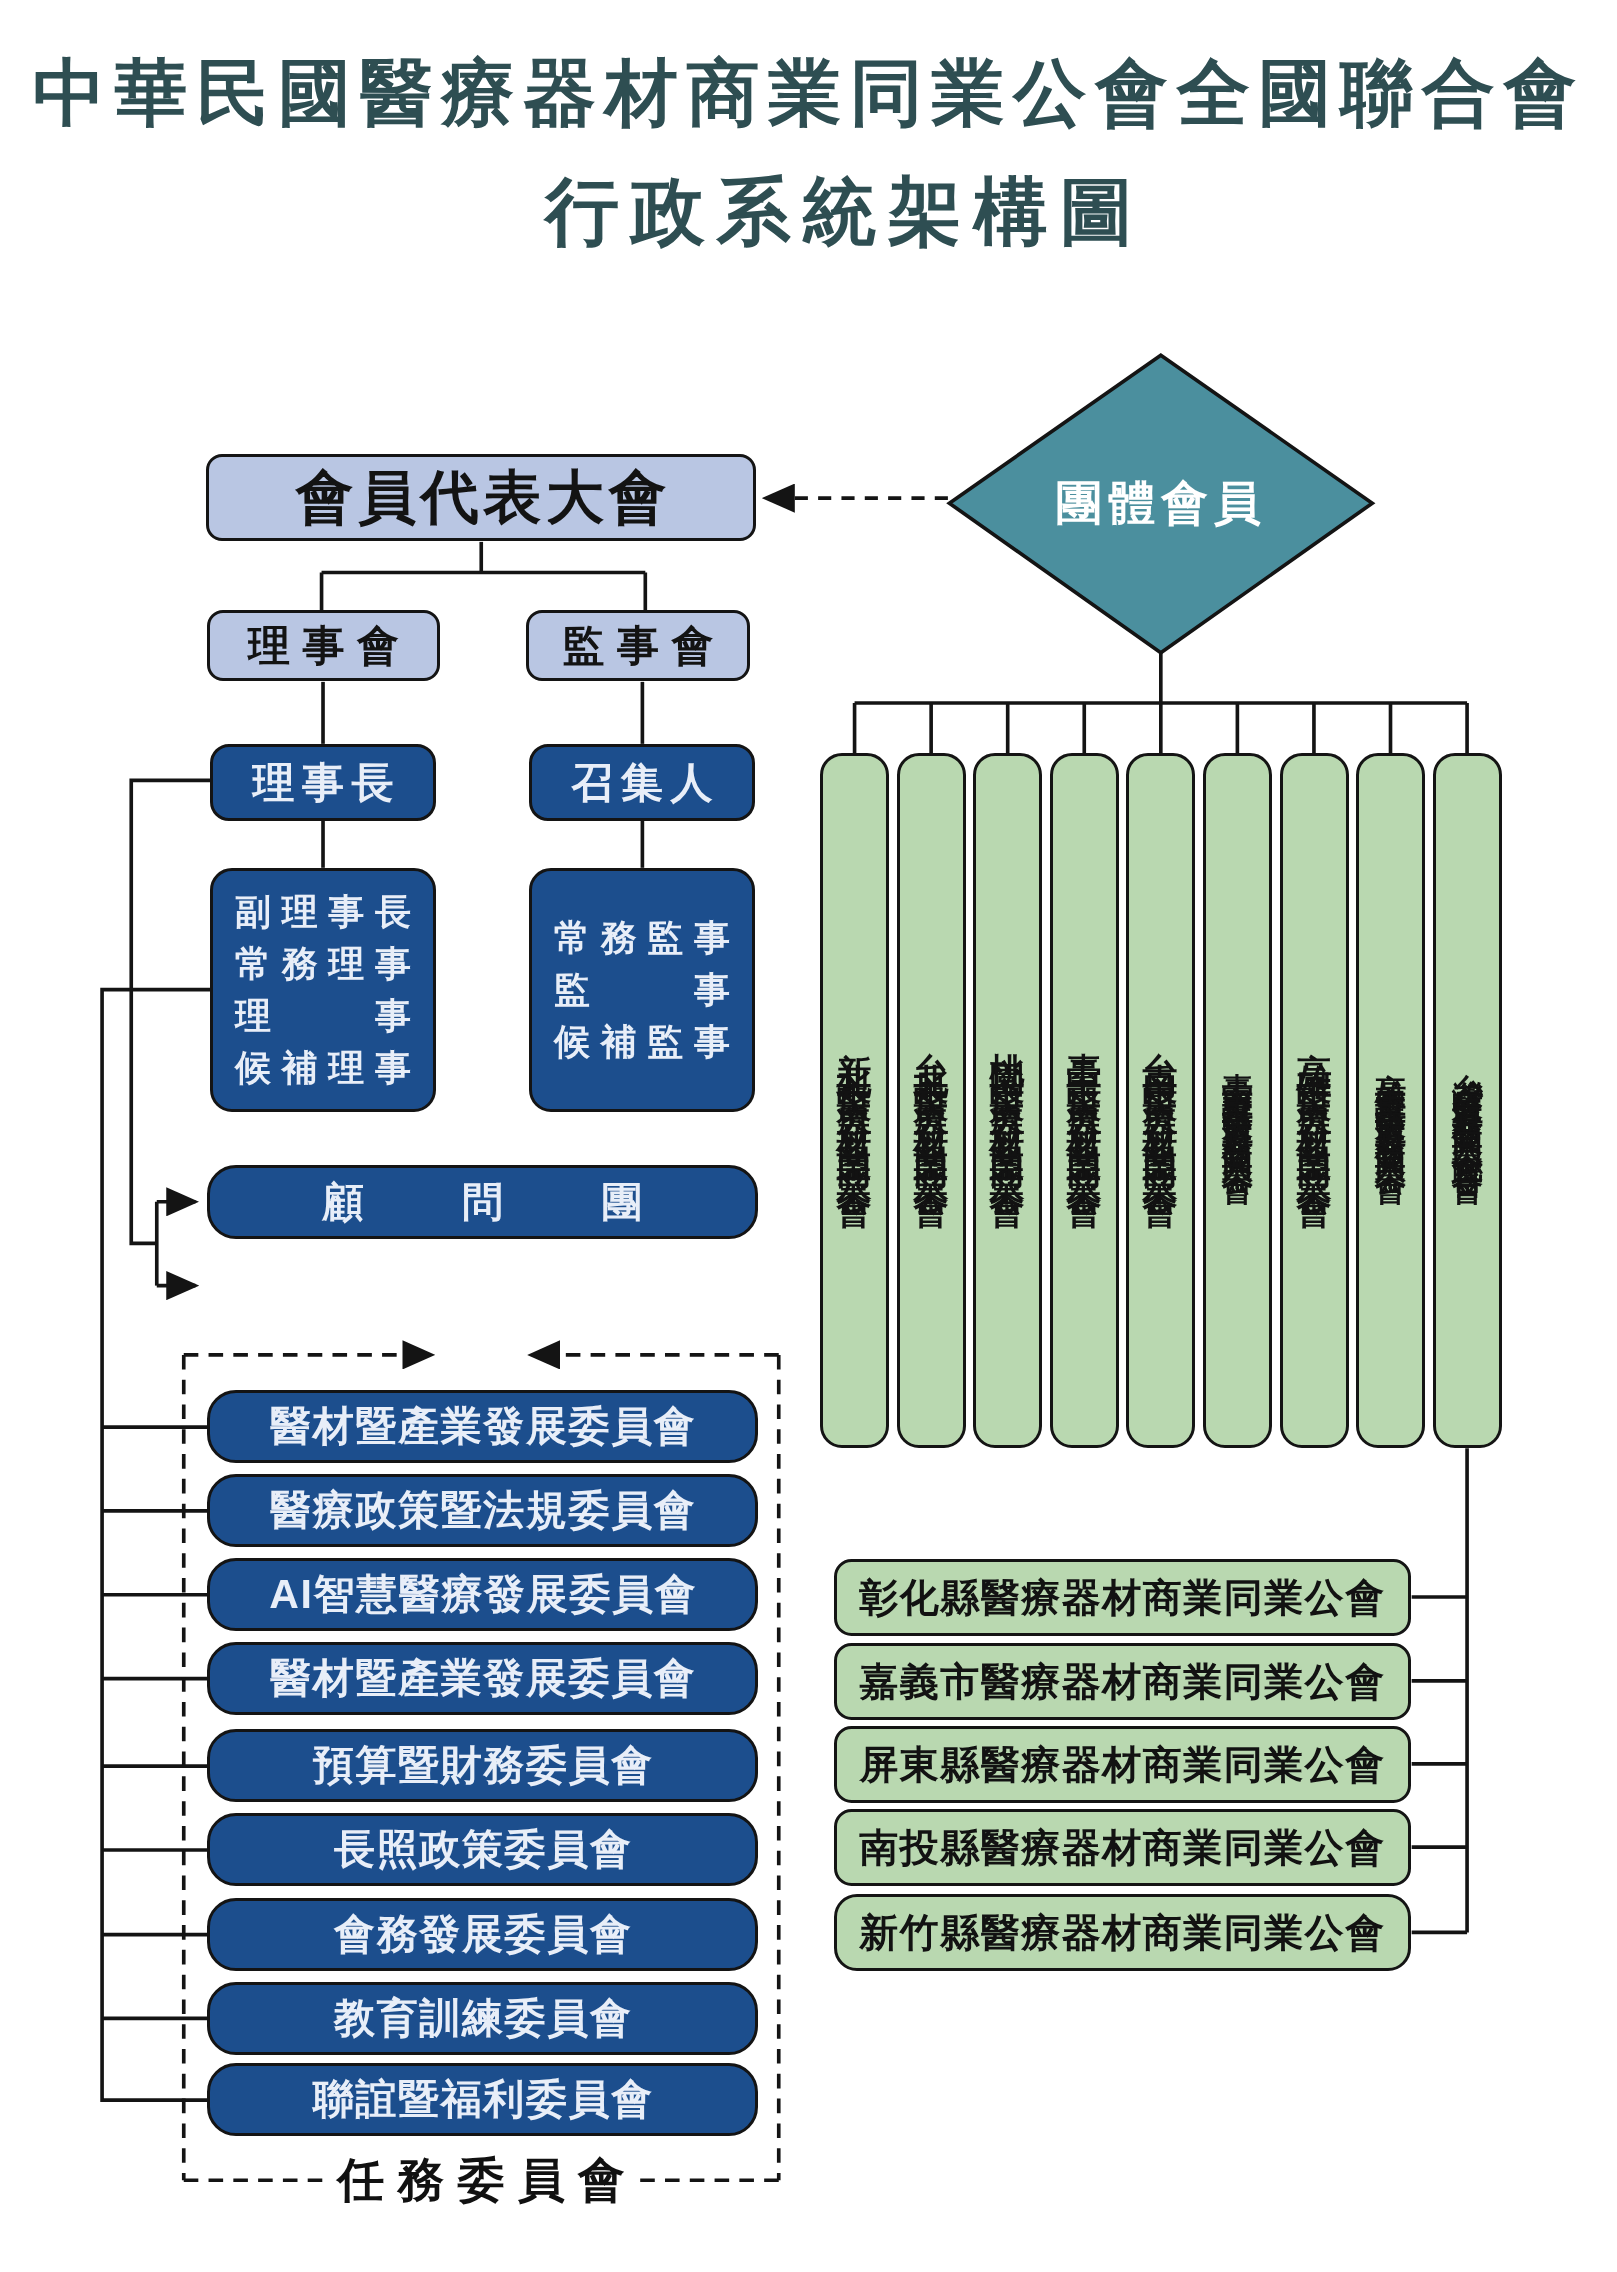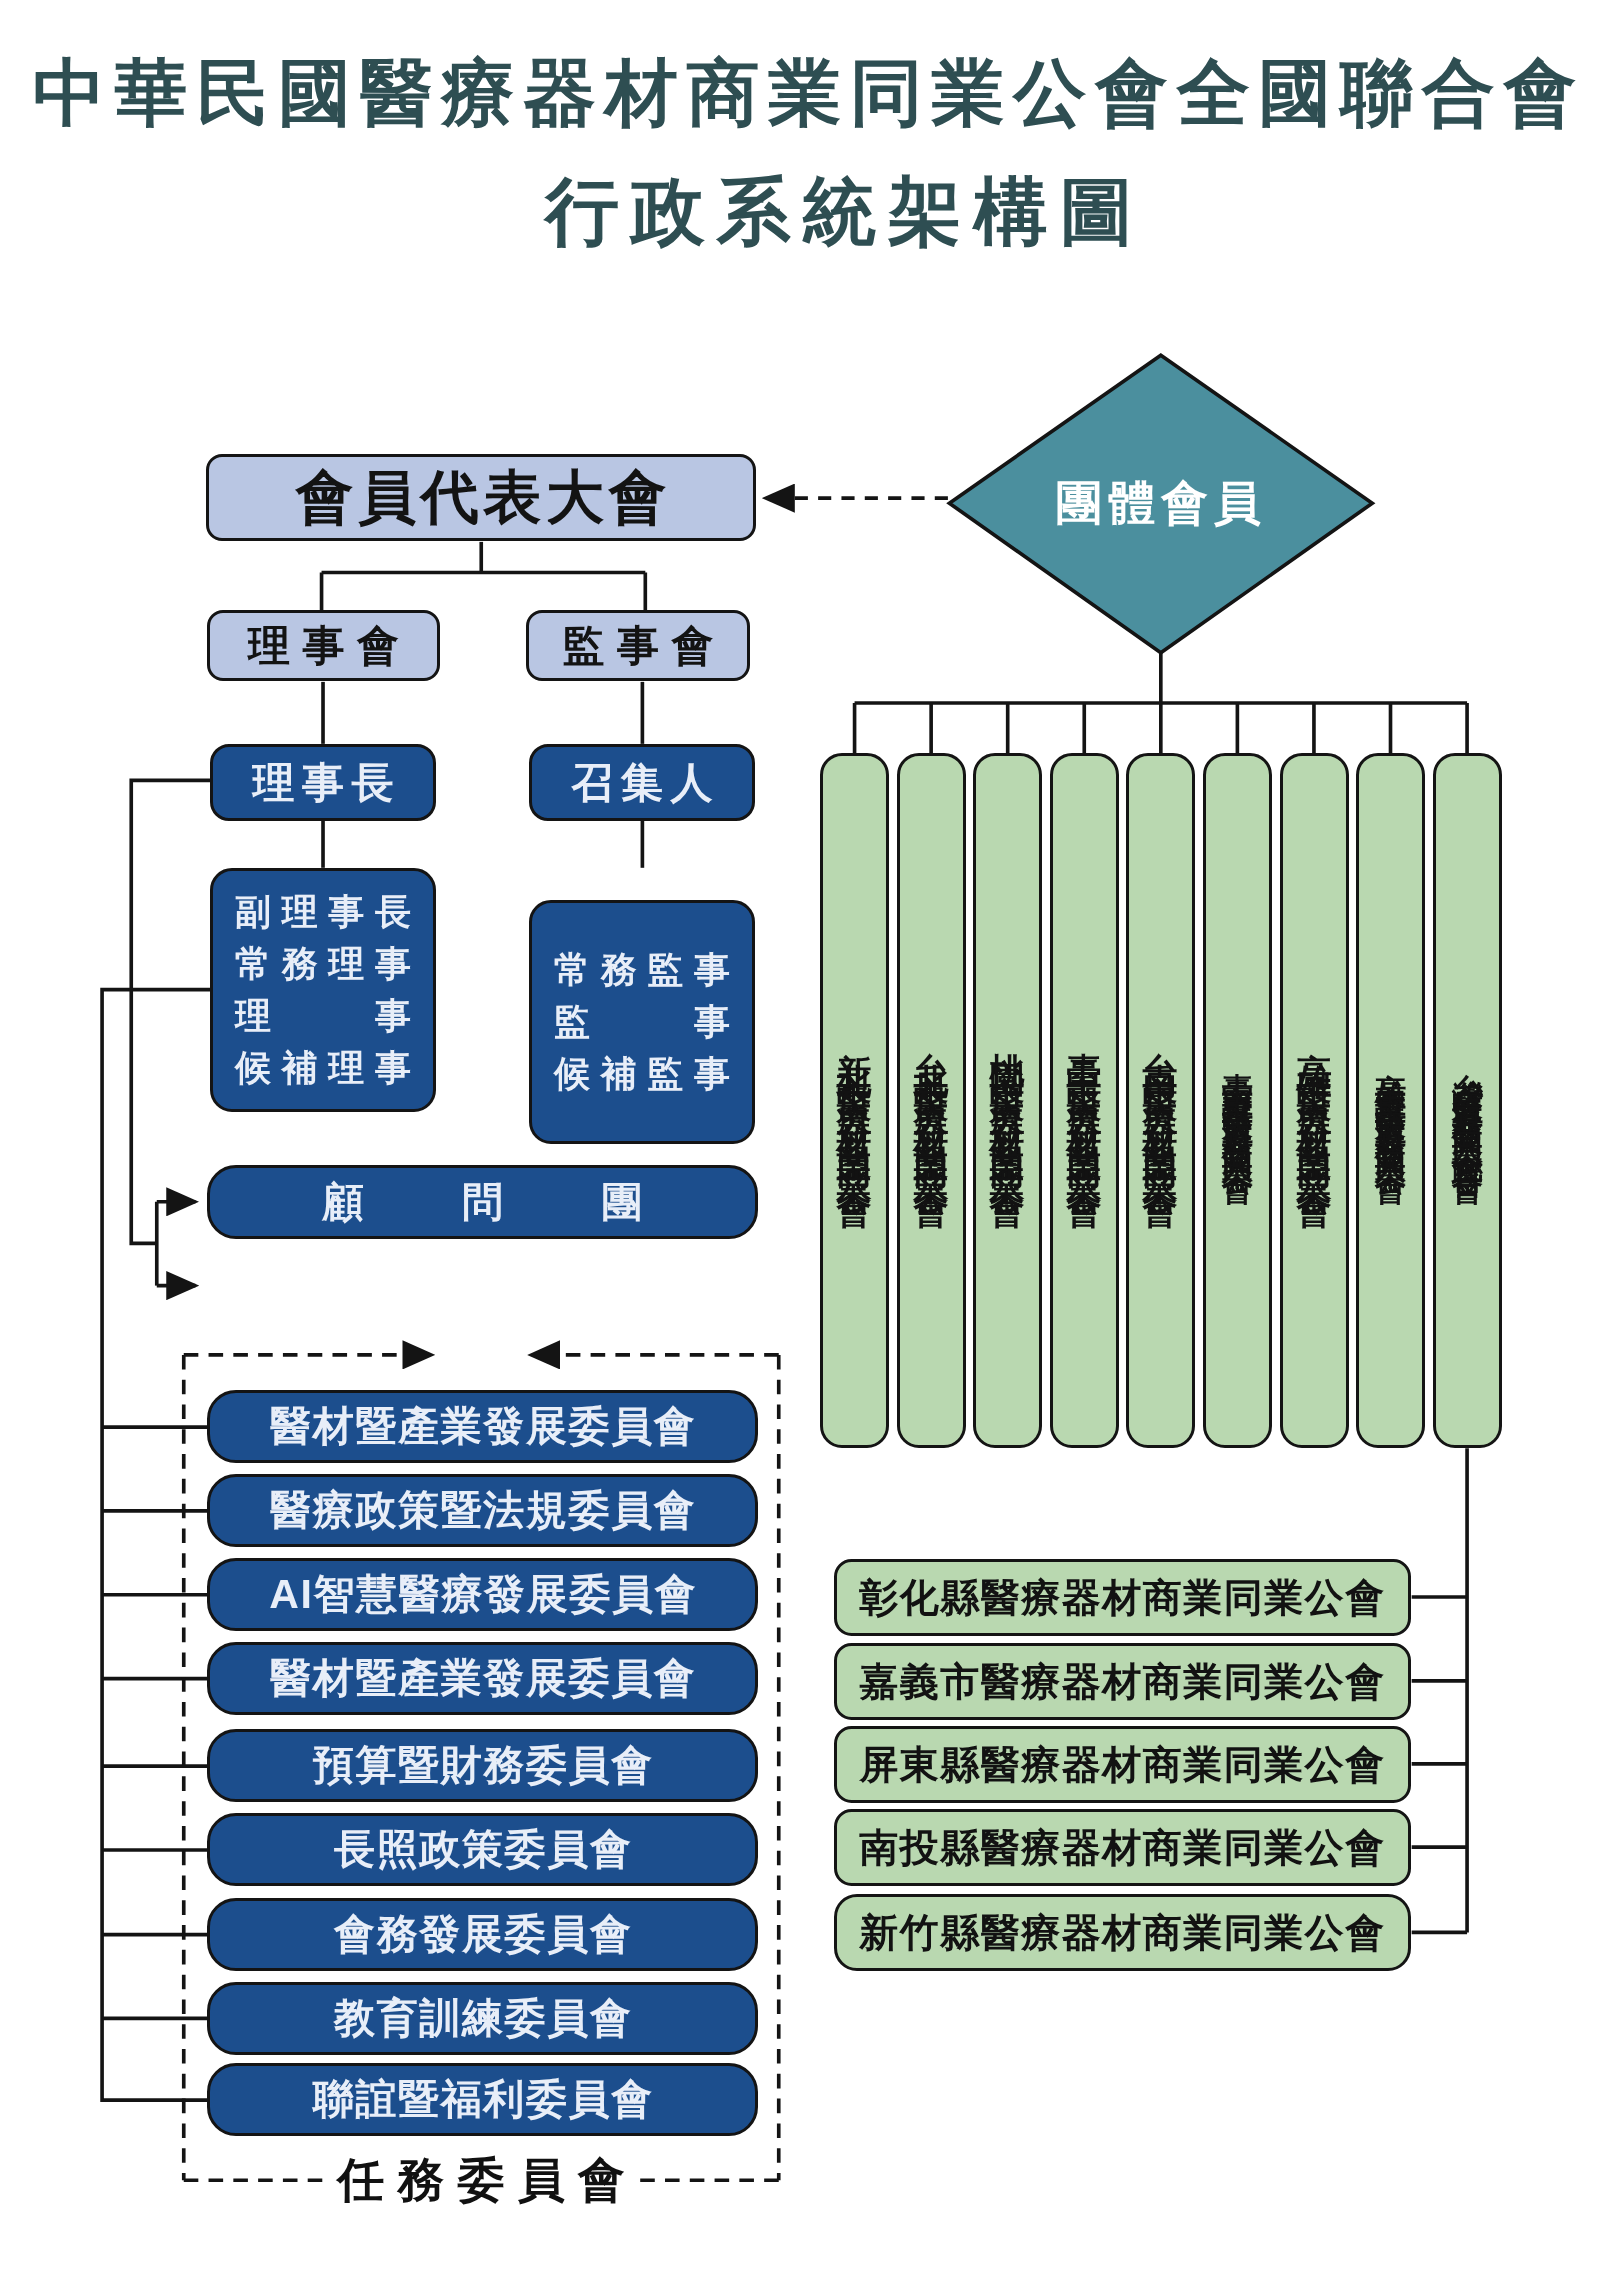--- a/index.html
+++ b/index.html
@@ -28,21 +28,21 @@
             letter-spacing:.08em;padding-left:.08em;}
   .boardL{left:207px;top:610px;width:233px;height:71px;}
   .boardR{left:526px;top:610px;width:224px;height:71px;}
   .board{font-size:42px;letter-spacing:.3em;padding-left:.3em;}
   .chair{left:210px;top:744px;width:226px;height:77px;}
   .conv{left:529px;top:744px;width:226px;height:77px;}
   .small-dark{font-size:42px;letter-spacing:.18em;padding-left:.18em;}
   .members{width:226px;height:244px;top:868px;flex-direction:column;
            justify-content:center;padding:17.5px 22px;border-radius:22px;}
   .membersL{left:210px;}
-  .membersR{left:529px;margin-top:32px;}
+  .membersR{left:529px;}
   .jline{width:100%;font-size:36px;line-height:52px;text-align:justify;
          text-align-last:justify;}
   .bar{left:207px;width:551px;height:74px;border-radius:29px;font-size:41px;}
   .advis{letter-spacing:2.4em;padding-left:2.4em;}
   .consult{letter-spacing:.14em;padding-left:.14em;}
   .committee{left:207px;width:551px;height:73px;border-radius:29px;
              font-size:41px;letter-spacing:.04em;padding-left:.04em;z-index:3;}
   .task-label{left:481px;top:2180px;transform:translate(-50%,-50%);
               font-size:47px;font-weight:bold;color:#111;letter-spacing:.28em;
               padding-left:.28em;z-index:3;background:#fff;white-space:nowrap;

